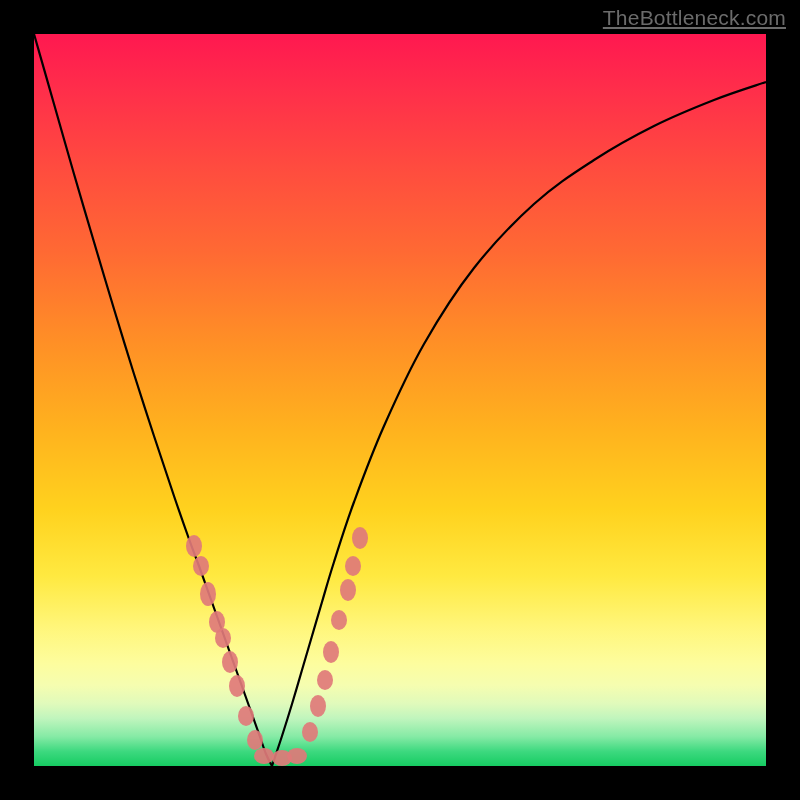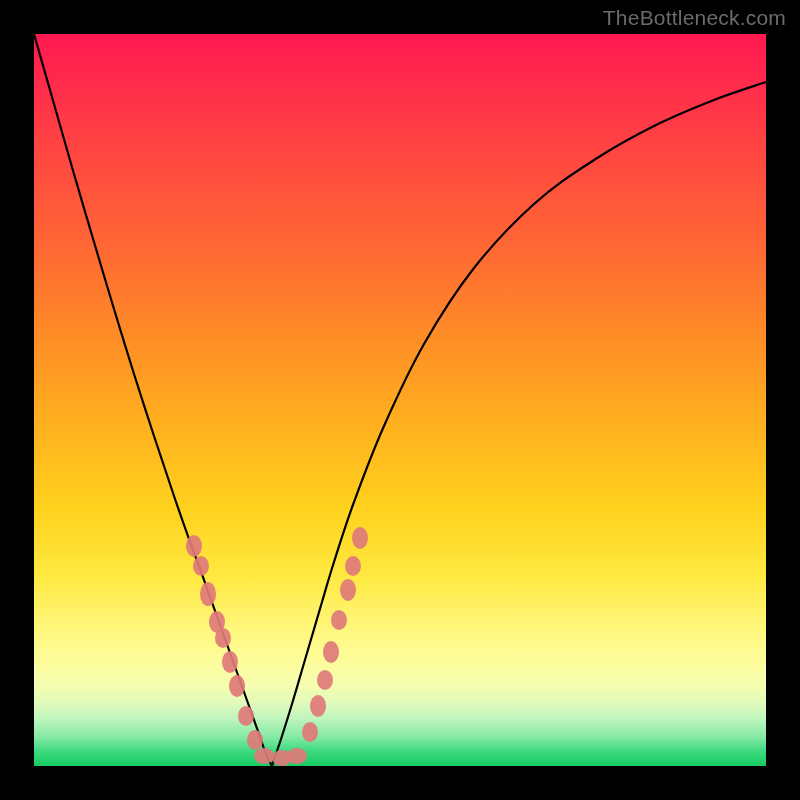--- a/index.html
+++ b/index.html
@@ -49,20 +49,21 @@
     height: 732px;
   }
   .watermark {
     position: absolute;
     top: 6px;
     right: 14px;
     color: #6b6b6b;
     font-size: 21px;
     letter-spacing: 0.2px;
     font-weight: 400;
+    text-decoration: underline;
   }
 </style>
 </head>
 <body>
 
 <div class="frame">
   <div class="gradient"></div>
   <svg class="overlay" viewBox="0 0 732 732">
     <g id="curves" fill="none" stroke="#000" stroke-width="2.2">
         <path d="M 0 0 C 3.5999999999999996 12.6, 12.8 44.8, 20 70 C 27.2 95.2, 32.8 115.16, 40 140 C 47.2 164.84, 52.8 183.7, 60 208 C 67.2 232.3, 72.8 251.24, 80 275 C 87.2 298.76, 92.8 317.14, 100 340 C 107.2 362.86, 112.8 380.04, 120 402 C 127.2 423.96, 133.7 443.46, 140 462 C 146.3 480.54, 150.5 492.4, 155 505 C 159.5 517.6, 161.4 522.1, 165 532 C 168.6 541.9, 171.4 549.92, 175 560 C 178.6 570.08, 181.4 577.92, 185 588 C 188.6 598.08, 191.4 605.92, 195 616 C 198.6 626.08, 201.4 633.92, 205 644 C 208.6 654.08, 211.4 661.92, 215 672 C 218.6 682.08, 221.94 691.36, 225 700 C 228.06 708.64, 229.66 714.24, 232 720 C 234.34 725.76, 236.92 729.84, 238 732"></path>

